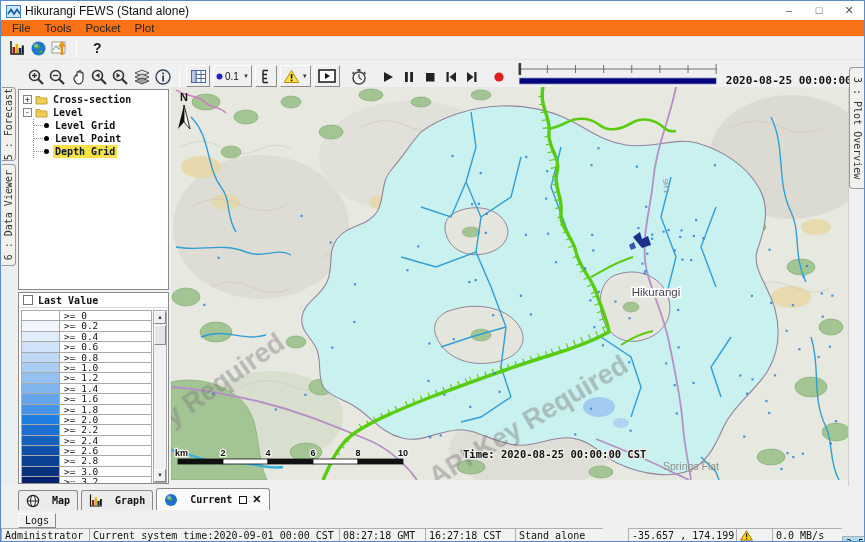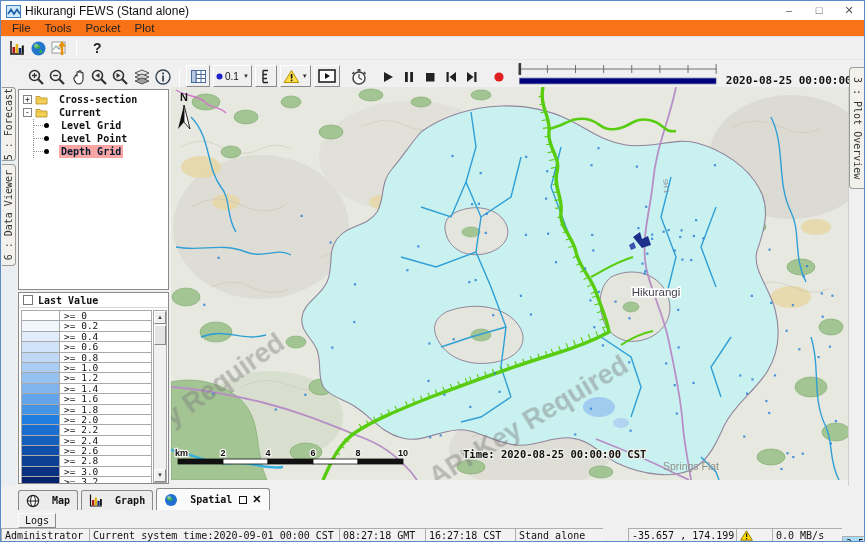--- a/index.html
+++ b/index.html
@@ -58,22 +58,22 @@
   .tree-row.child{padding-left:14px;}
   .tgl{width:9px;height:9px;flex:none;border:1px solid #848484;background:#fff;
        font:8px/7px "DejaVu Sans Mono",monospace;text-align:center;color:#222;margin-right:3px;}
   .tree-row.child .tgl{visibility:hidden;width:0;border:none;margin:0;}
   .stub{display:none;}
   .tree-row.child .stub{display:block;width:10px;height:13px;flex:none;border-left:1px dotted #999;position:relative;}
   .tree-row.child .stub::after{content:"";position:absolute;left:0;top:6px;width:9px;border-top:1px dotted #999;}
   .fold{display:flex;margin-right:3px;flex:none;}
   .bull{display:none;width:5px;height:5px;border-radius:50%;background:#000;margin:0 4px 0 1px;flex:none;}
   .tree-row.child .bull{display:block;}
-  .tlab{font:bold 10px "DejaVu Sans Mono",monospace;color:#111;padding:1px 2px;white-space:nowrap;margin-left:6px;}
-  .tlab.sel{background:#fca5a5;color:#001a33;}
+  .tlab{font:bold 10px "DejaVu Sans Mono",monospace;color:#111;padding:1px 2px;white-space:nowrap;}
+  .tlab.sel{background:#fde047;color:#001a33;}
 
   .legendbox{position:absolute;left:2px;top:205px;width:151px;height:192px;background:#fff;
              border:1px solid #8a8a8a;overflow:hidden;}
   .lv-row{display:flex;align-items:center;height:15px;padding-left:4px;border-bottom:1px solid #d9d9d9;}
   .cbx{width:10px;height:10px;border:1px solid #777;background:#fff;margin-right:5px;flex:none;}
   .lv-lab{font:bold 10px "DejaVu Sans Mono",monospace;color:#111;}
   .lg-list{position:absolute;left:2px;top:17px;right:16px;bottom:0;border:1px solid #aaa;border-bottom:none;overflow:hidden;}
   .lg-row{display:flex;height:10.4px;border-bottom:1px solid #a9a9a9;}
   .lg-swatch{width:38px;flex:none;border-right:1px solid #a9a9a9;}
   .lg-label{font:9.5px/10px "DejaVu Sans Mono",monospace;color:#111;padding-left:4px;}
@@ -327,21 +327,21 @@
           <div class="tree-row">
             <span class="tgl mono">-</span>
 
             <span class="fold">
               <svg width="13" height="11">
                 <path d="M1,2.5 L5,2.5 L6.5,4 L12,4 L12,10 L1,10 Z" fill="#f3cf56" stroke="#b08f2a" stroke-width="0.8"></path>
                 <path d="M1,4.8 L12,4.8" stroke="#e0b93e" stroke-width="1"></path>
               </svg>
             </span>
 
-            <span class="tlab">Current</span>
+            <span class="tlab">Level</span>
           </div>
 
           <div class="tree-row child">
             <span class="tgl mono"></span>
             <span class="stub"></span>
 
             <span class="bull"></span>
             <span class="tlab">Level Grid</span>
           </div>
 
@@ -827,21 +827,21 @@
           <rect x="11" y="5" width="1.8" height="6.5" fill="#111"></rect>
         </svg>
       <span class="blab">Graph</span>
     </div>
     <div class="btab active">
       <svg width="14" height="14">
           <circle cx="7" cy="7" r="6" fill="#1f6fd0"></circle>
         <path d="M3,4.5 C5,3 7.5,3.6 8.3,5.4 C9.1,7.2 6.6,8 4.9,7.5 C3.3,7 2.6,5.6 3,4.5 Z" fill="#3fae44"></path>
         <circle cx="5" cy="4.4" r="1.8" fill="#fff" opacity="0.4"></circle>
         </svg>
-      <span class="blab">Spatial</span>
+      <span class="blab">Current</span>
       <span class="tab-sq"></span>
       <span class="tab-x">✕</span>
     </div>
   </div>
 
   <div class="logsrow">
     <span class="logsbtn">Logs</span>
   </div>
 
   <div class="statusbar">

